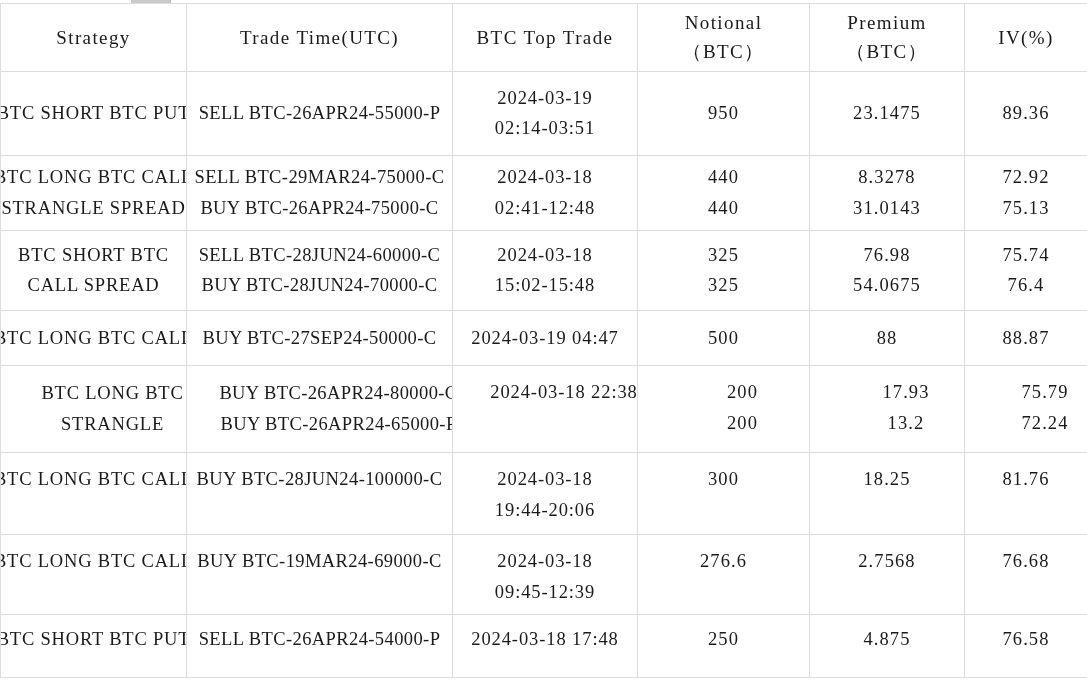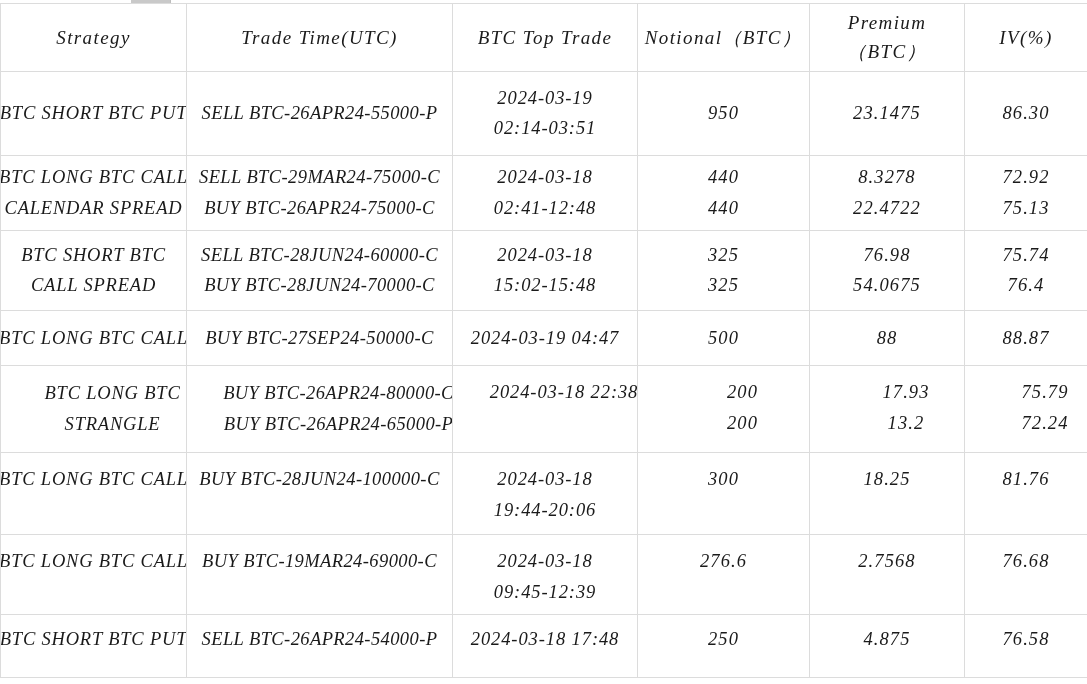--- a/index.html
+++ b/index.html
@@ -14,21 +14,20 @@
     font-family: "Liberation Serif", "DejaVu Serif", serif;
     color: #1a1a1a;
   }
 
   #page {
     position: relative;
     width: 1087px;
     height: 612px;
     background: #ffffff;
     box-sizing: border-box;
-    font-style: italic;
   }
 
   
   #top-artifact {
     position: absolute;
     left: 131px;
     top: 0px;
     width: 40px;
     height: 3px;
     background: #c9c9c9;
@@ -184,29 +183,29 @@
               <span class="line">950</span>
             </div>
           </td>
           <td class="col-premium">
             <div class="cell-lines">
               <span class="line">23.1475</span>
             </div>
           </td>
           <td class="col-iv">
             <div class="cell-lines">
-              <span class="line">86.30</span>
+              <span class="line">89.36</span>
             </div>
           </td>
         </tr>
         <tr data-row="1">
           <td class="col-strategy">
             <div class="cell-lines">
               <span class="line">BTC LONG BTC CALL</span>
-              <span class="line">CALENDAR SPREAD</span>
+              <span class="line">STRANGLE SPREAD</span>
             </div>
           </td>
           <td class="col-toptrade">
             <div class="cell-lines">
               <span class="line">SELL BTC-29MAR24-75000-C</span>
               <span class="line">BUY BTC-26APR24-75000-C</span>
             </div>
           </td>
           <td class="col-tradetime">
             <div class="cell-lines">
@@ -216,21 +215,21 @@
           </td>
           <td class="col-notional">
             <div class="cell-lines">
               <span class="line">440</span>
               <span class="line">440</span>
             </div>
           </td>
           <td class="col-premium">
             <div class="cell-lines">
               <span class="line">8.3278</span>
-              <span class="line">22.4722</span>
+              <span class="line">31.0143</span>
             </div>
           </td>
           <td class="col-iv">
             <div class="cell-lines">
               <span class="line">72.92</span>
               <span class="line">75.13</span>
             </div>
           </td>
         </tr>
         <tr data-row="2">

